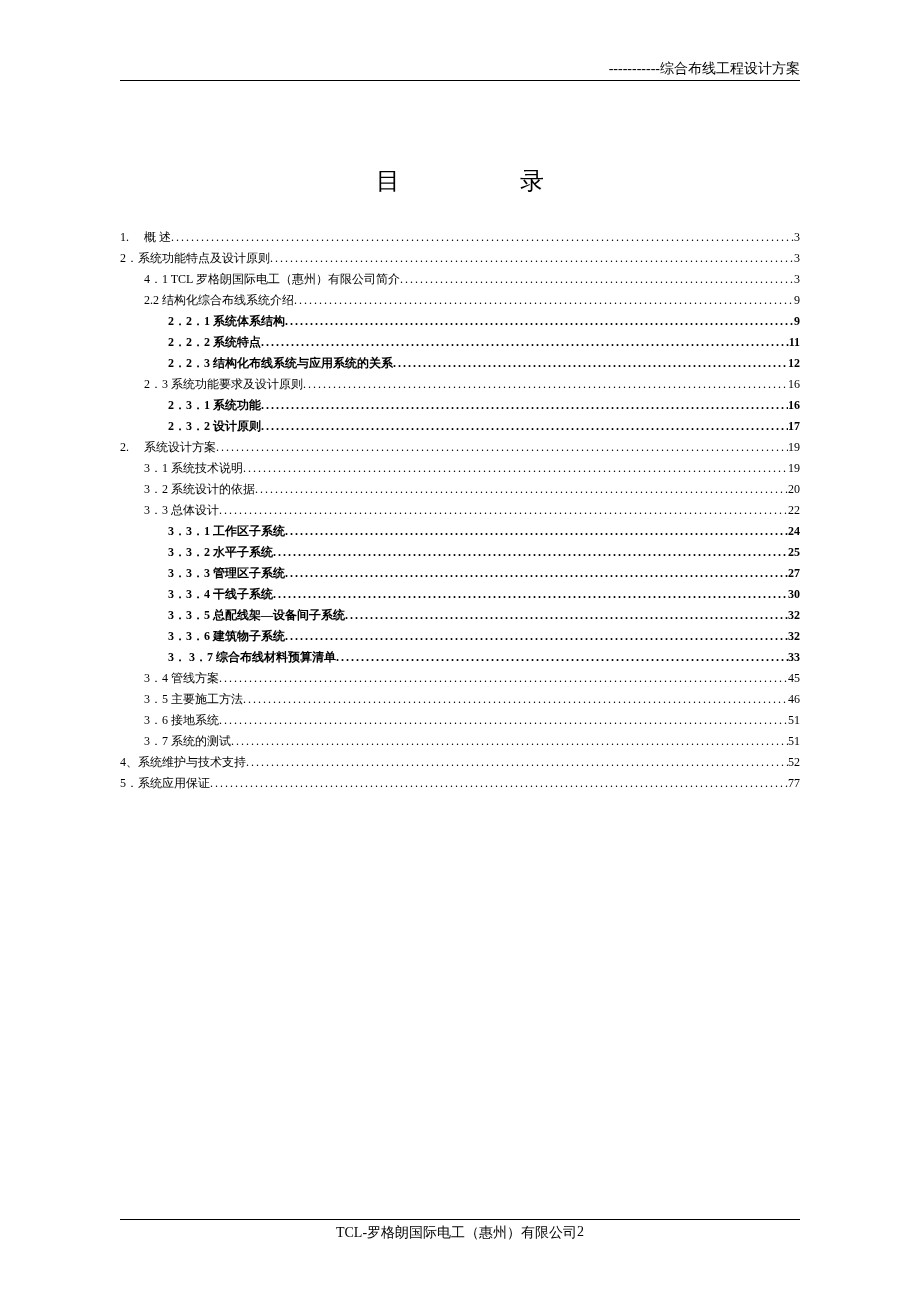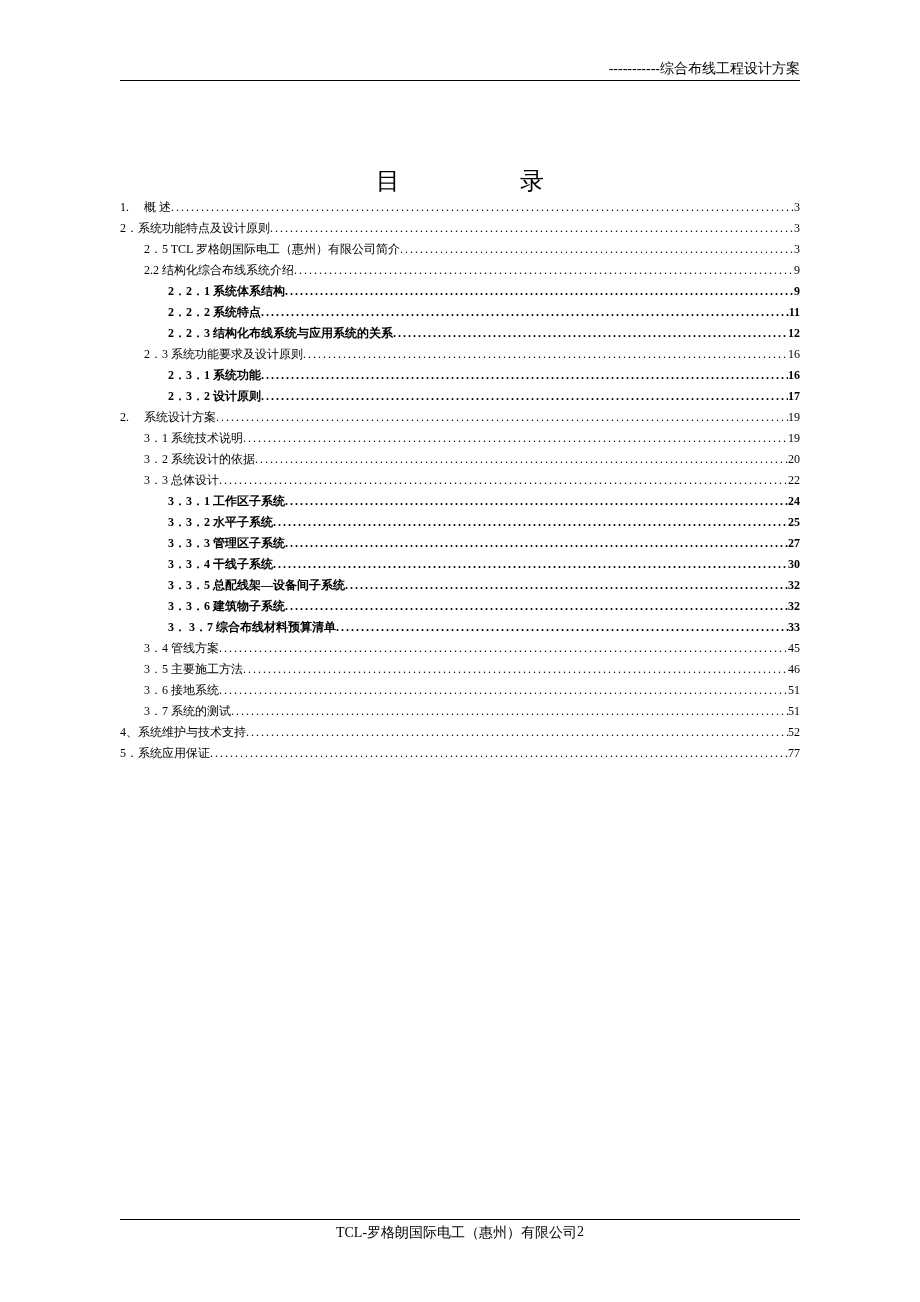--- a/index.html
+++ b/index.html
@@ -26,20 +26,21 @@
     .header-dashes {
       text-align: right;
       font-size: 14px;
       letter-spacing: 0;
     }
     .title {
       text-align: center;
       font-size: 24px;
       letter-spacing: 120px;
       padding-left: 120px;
+      margin-bottom: 30px;
       font-family: "SimSun", serif;
     }
     .toc {
       font-size: 12px;
       line-height: 1.75;
     }
     .toc-entry {
       display: flex;
       white-space: nowrap;
       overflow: hidden;
@@ -88,21 +89,21 @@
         <span class="toc-label">1.　 概 述</span>
         <span class="toc-dots"></span>
         <span class="toc-page">3</span>
       </div>
       <div class="toc-entry indent-0">
         <span class="toc-label">2．系统功能特点及设计原则</span>
         <span class="toc-dots"></span>
         <span class="toc-page">3</span>
       </div>
       <div class="toc-entry indent-1">
-        <span class="toc-label">2．5  TCL 罗格朗国际电工（惠州）有限公司简介 </span>
+        <span class="toc-label">4．1  TCL 罗格朗国际电工（惠州）有限公司简介 </span>
         <span class="toc-dots"></span>
         <span class="toc-page">3</span>
       </div>
       <div class="toc-entry indent-1">
         <span class="toc-label">2.2 结构化综合布线系统介绍</span>
         <span class="toc-dots"></span>
         <span class="toc-page">9</span>
       </div>
       <div class="toc-entry indent-2">
         <span class="toc-label">2．2．1 系统体系结构</span>

